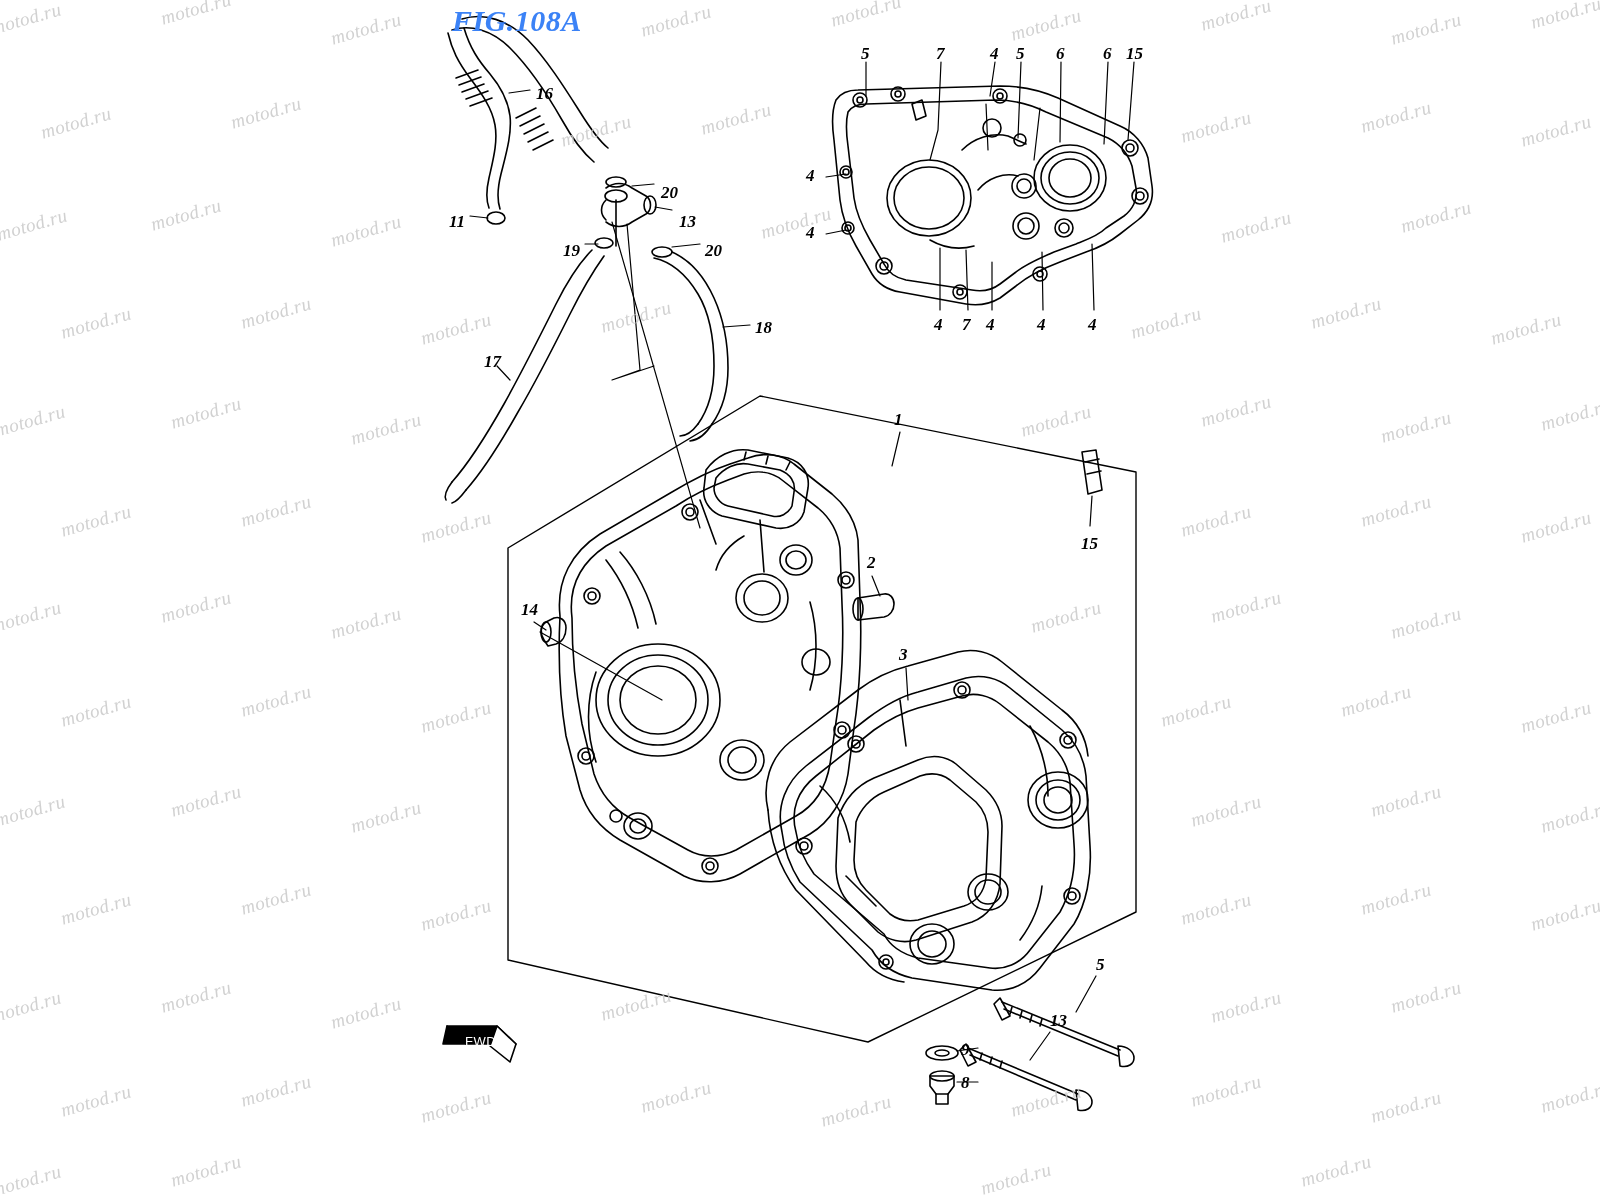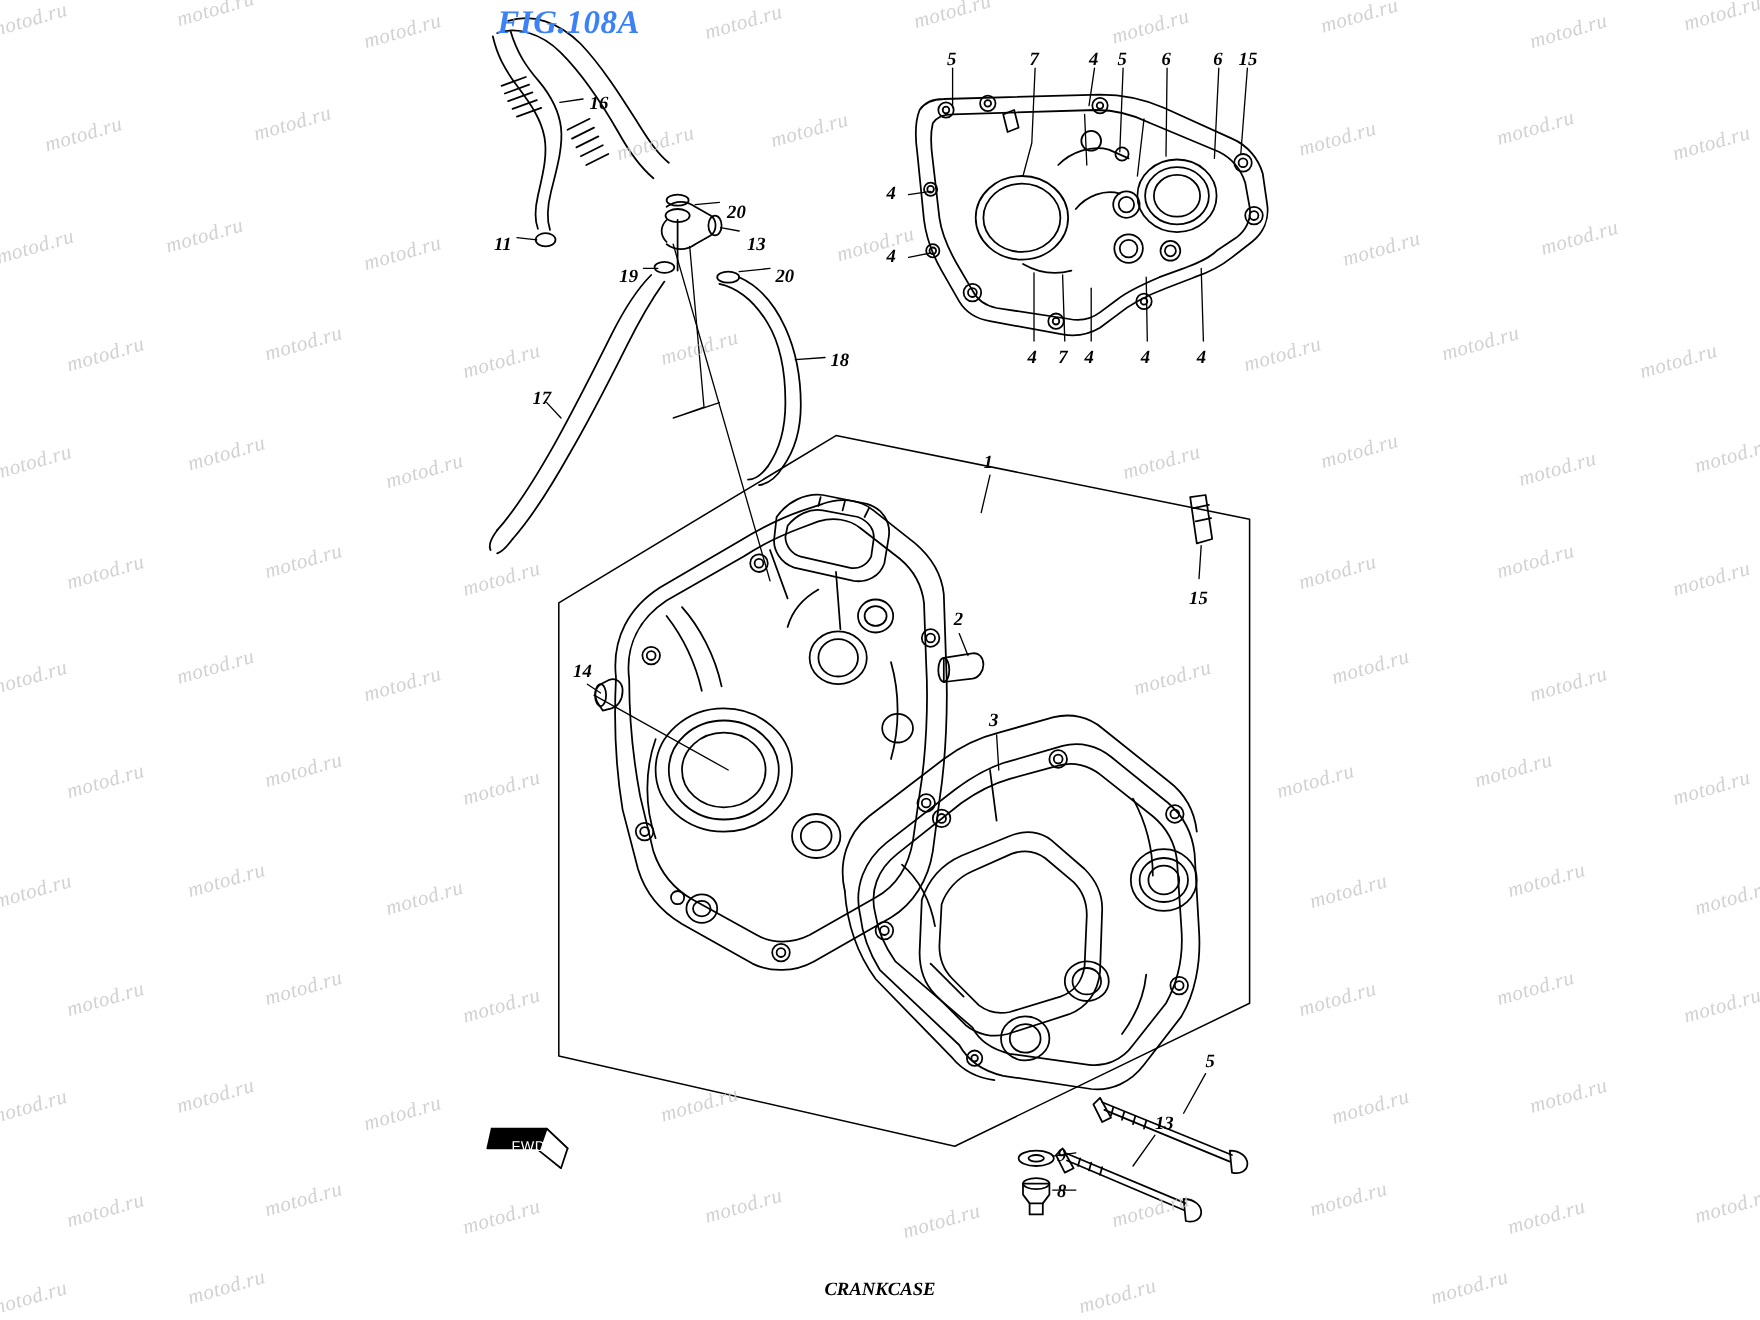--- a/index.html
+++ b/index.html
@@ -507,14 +507,13 @@
   <span class="lbl" style="left:521px;  top:600px;">14</span>
   <span class="lbl" style="left:1096px; top:955px;">5</span>
   <span class="lbl" style="left:1050px; top:1011px;">13</span>
   <span class="lbl" style="left:961px;  top:1040px;">9</span>
   <span class="lbl" style="left:961px;  top:1073px;">8</span>
 
   <div id="fwd-badge">
     <span class="fwd-text">FWD</span>
   </div>
 
-  <div id="footer-name">CRANKCASE</div>
 </div>
 
 </body></html>

